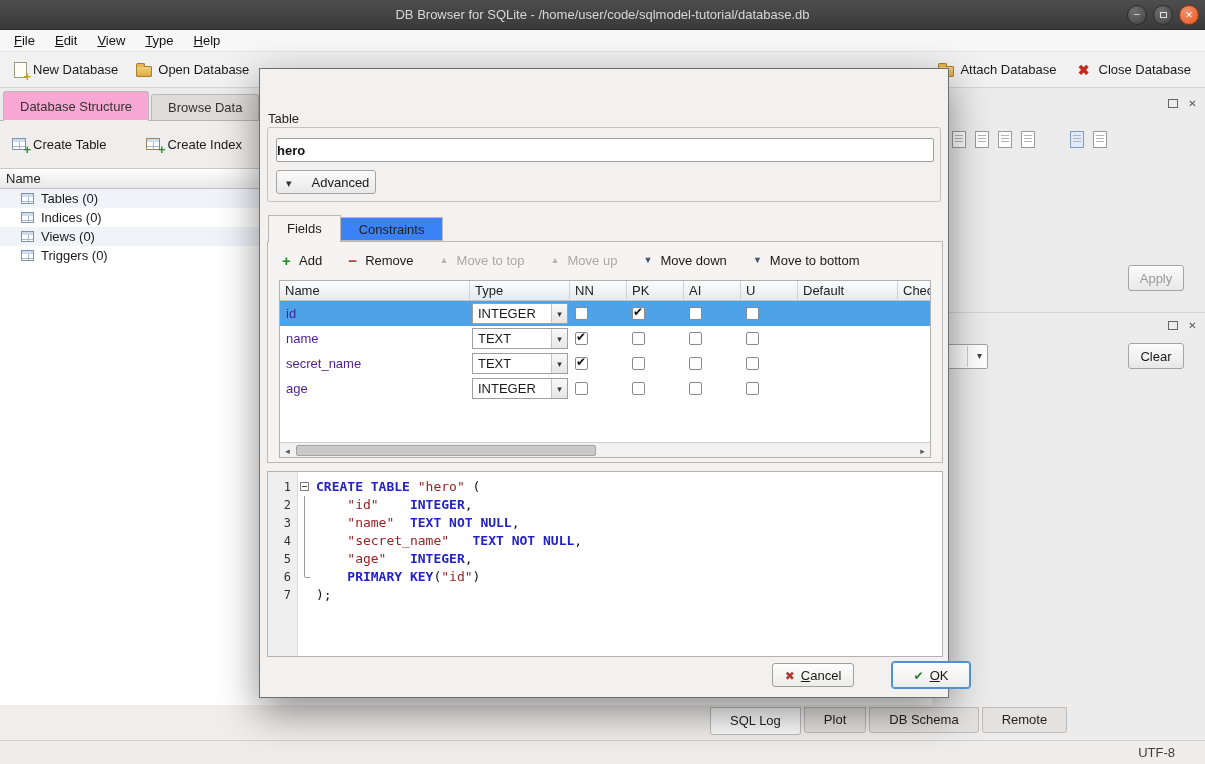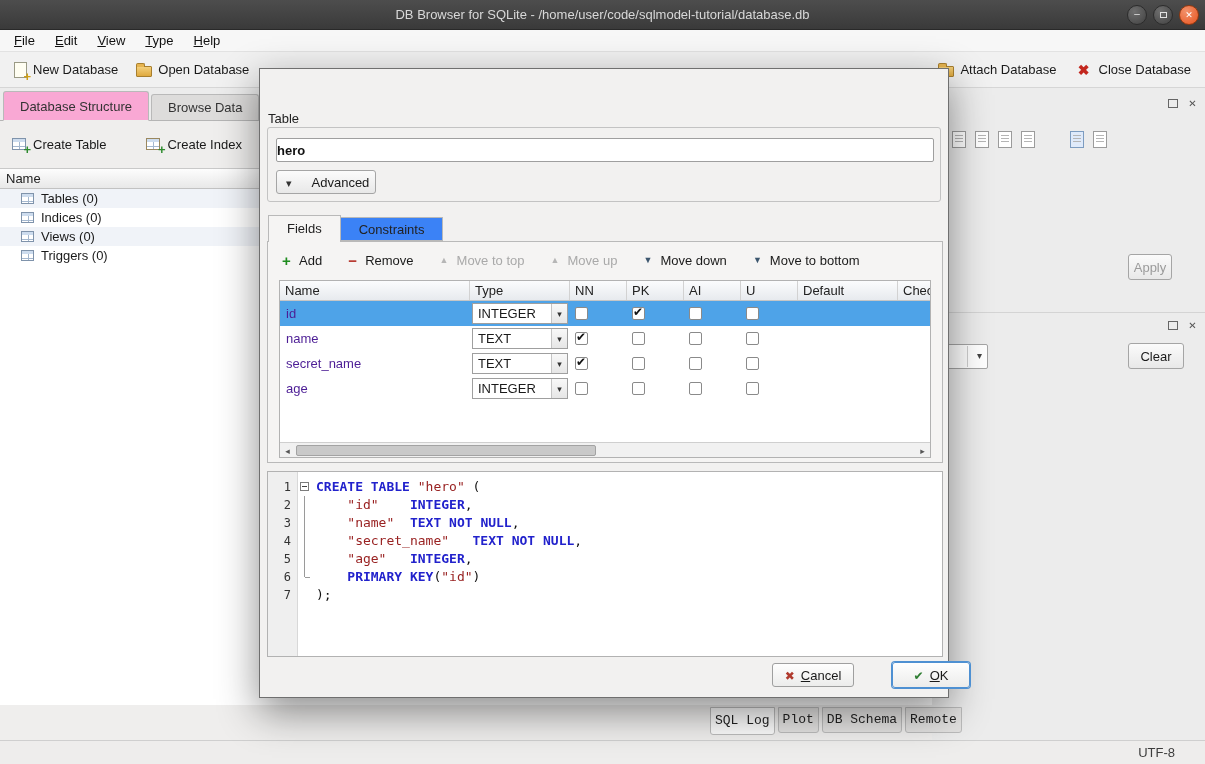--- a/index.html
+++ b/index.html
@@ -82,32 +82,32 @@
   .dock-btn.float::before { content:""; width:8px; height:7px; border:1px solid #666; display:block; }
   .dock-btn.closex::before { content:"✕"; font-size:10px; }
   #cell-editor-toolbar { left:952px; top:131px; display:flex; gap:9px; align-items:center; }
   .mini-icon { width:14px; height:17px; background:#fff; border:1px solid #9b9b9b; position:relative; }
   .mini-icon::before { content:""; position:absolute; left:2px; right:2px; top:3px; height:8px;
         background:repeating-linear-gradient(#b5b5b5 0 1px, transparent 1px 3px); }
   .mini-icon.blue { background:#dfeafa; border-color:#7d9cc0; }
   #cell-editor-toolbar .mini-icon:nth-child(5) { margin-left:26px; }
   .pushbtn { border:1px solid #a5a5a5; border-radius:3px; background:linear-gradient(#fbfbfb,#e8e8e8);
              display:flex; align-items:center; justify-content:center; }
-  #apply-button { left:1128px; top:254px; width:44px; height:26px; color:#9b9b9b; }
+  #apply-button { left:1128px; top:265px; width:56px; height:26px; color:#9b9b9b; }
   #dock2-sep { left:938px; top:312px; width:267px; height:1px; background:#d4d4d4; }
   #log-combo { left:900px; top:344px; width:88px; height:25px; background:#fff;
                border:1px solid #a5a5a5; border-radius:2px; }
   #log-combo::before { content:""; position:absolute; right:19px; top:1px; bottom:1px; width:1px; background:#cfcfcf; }
   #log-combo::after { content:"▾"; position:absolute; right:5px; top:5px; font-size:10px; color:#444; }
   #clear-button { left:1128px; top:343px; width:56px; height:26px; color:#1a1a1a; }
 
   
   #bottom-tab-bar { left:710px; top:707px; height:30px; display:flex; gap:3px; align-items:flex-start; }
-  .btab { padding:0 4px; height:26px; line-height:24px; background:#e3e2e1; color:#222;
-          border:1px solid #bcbcbc; border-radius:0 0 3px 3px;font-family:Liberation Mono, monospace; }
+  .btab { padding:0 19px; height:26px; line-height:24px; background:#e3e2e1; color:#222;
+          border:1px solid #bcbcbc; border-radius:0 0 3px 3px; }
   .btab.active { background:#fcfcfc; height:28px; line-height:26px; }
   #statusbar { left:0; top:740px; width:1205px; height:24px; background:#eeedec; border-top:1px solid #cfcfcf; }
   #status-encoding { position:absolute; right:30px; top:4px; color:#3d3d3d; }
 
   
   #dialog { left:259px; top:68px; width:690px; height:630px; background:#f2f1f0;
             border:1px solid #6f6f6f; box-shadow:0 14px 38px rgba(0,0,0,.45); z-index:10; }
   #dlg-titlebar { height:28px; background:linear-gradient(#565656,#3e3e3e); border-bottom:1px solid #303030;
                   position:relative; }
   #dlg-title { text-align:center; line-height:28px; color:#fff; font-weight:bold; }

